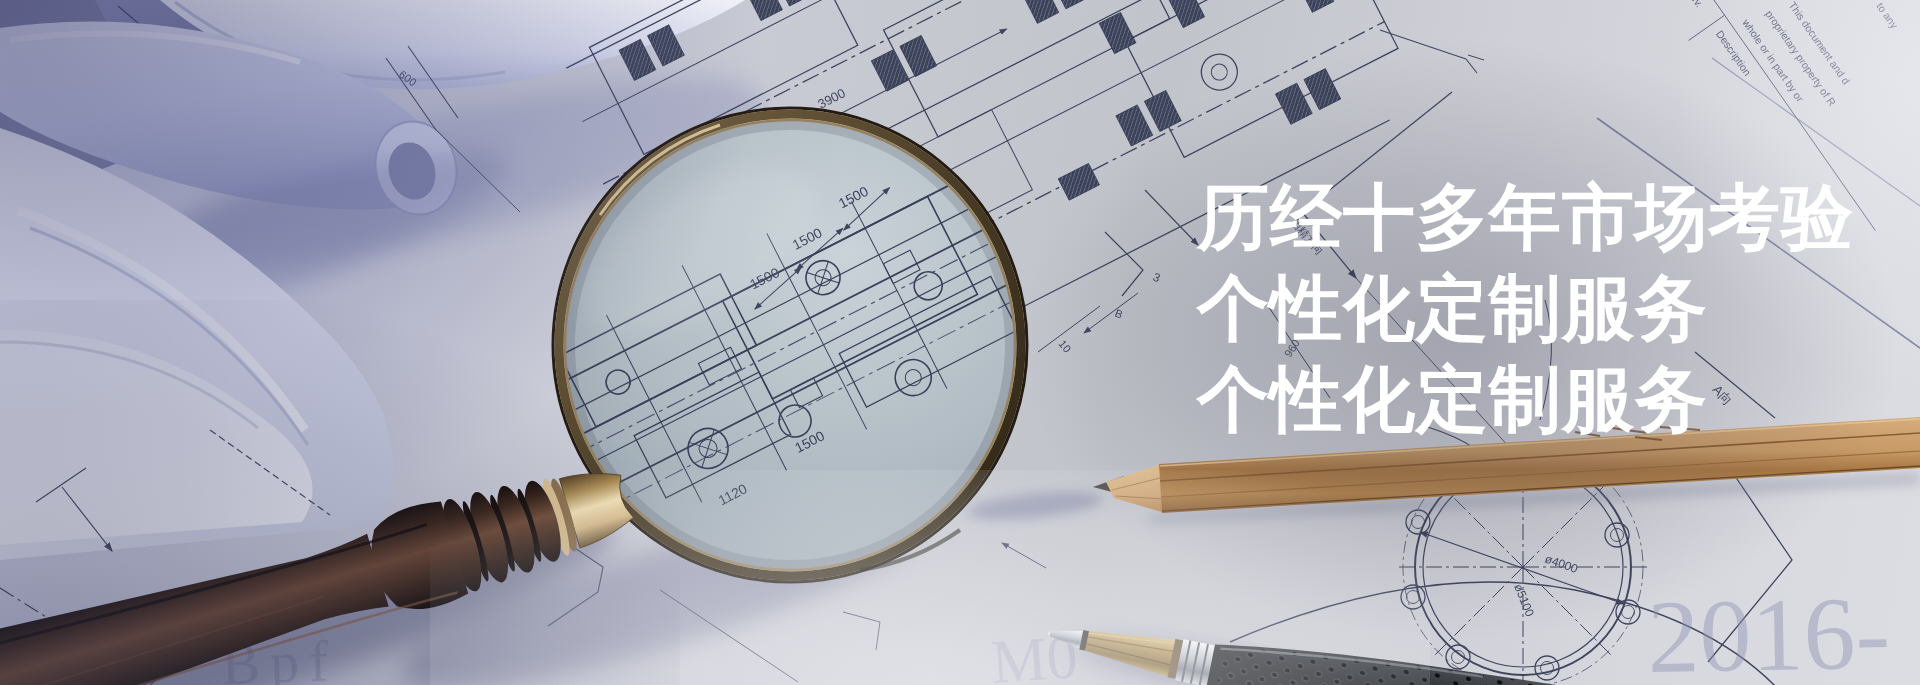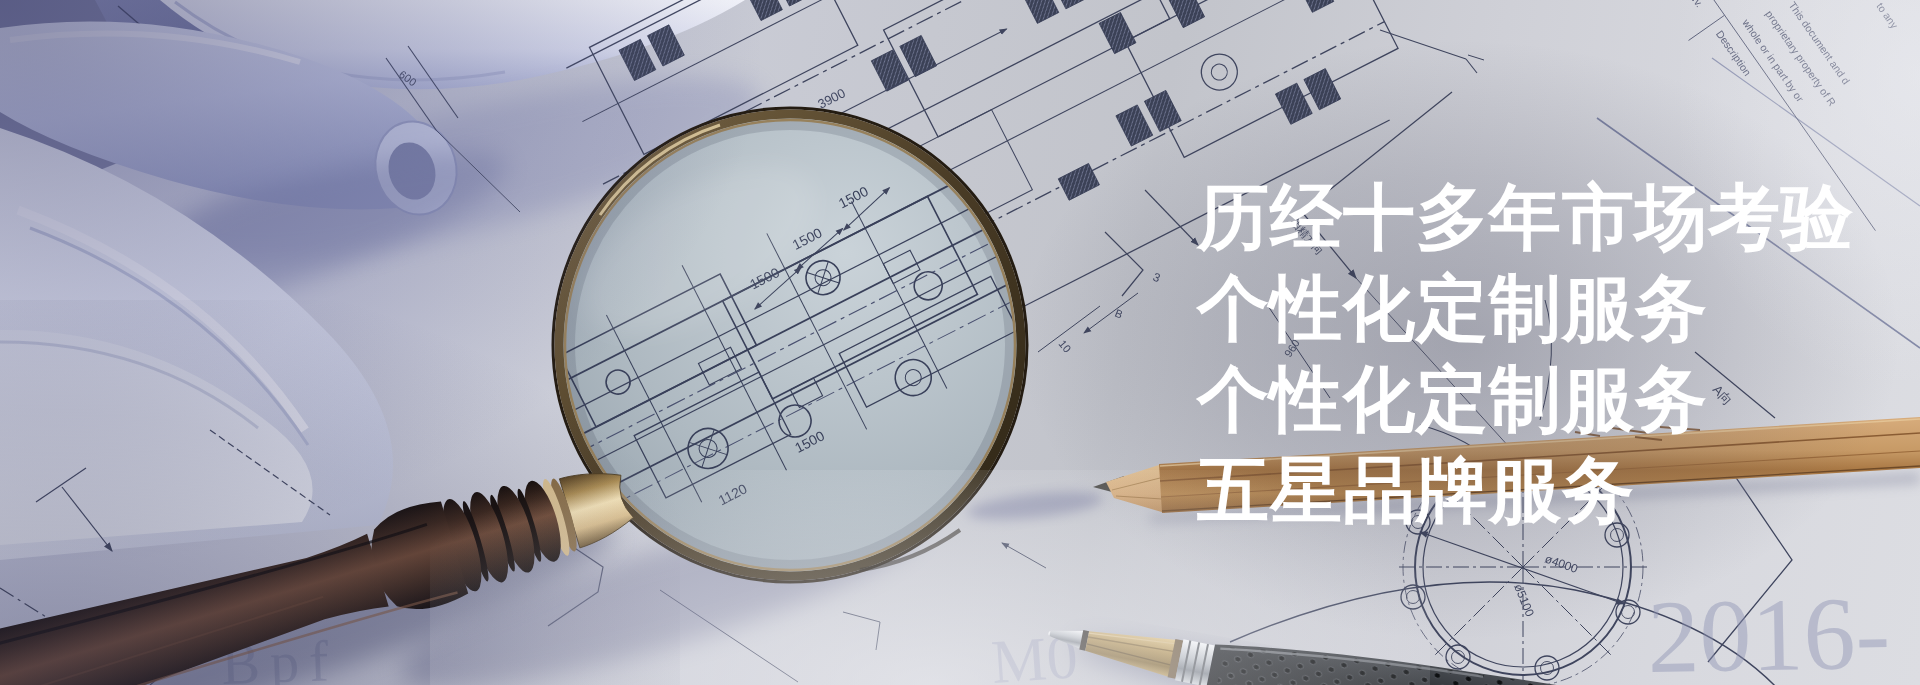--- a/index.html
+++ b/index.html
@@ -435,16 +435,15 @@
 <div class="shade shade-tl"></div>
 <div class="shade shade-cr"></div>
 <div class="shade shade-bl"></div>
 <div class="shade light-b"></div>
 <div class="shade light-r"></div>
 
 <div class="headline">
   <div>历经十多年市场考验</div>
   <div>个性化定制服务</div>
   <div>个性化定制服务</div>
-  <div>五星品牌服务</div>
 </div>
 
 </div>
 
 </body></html>

